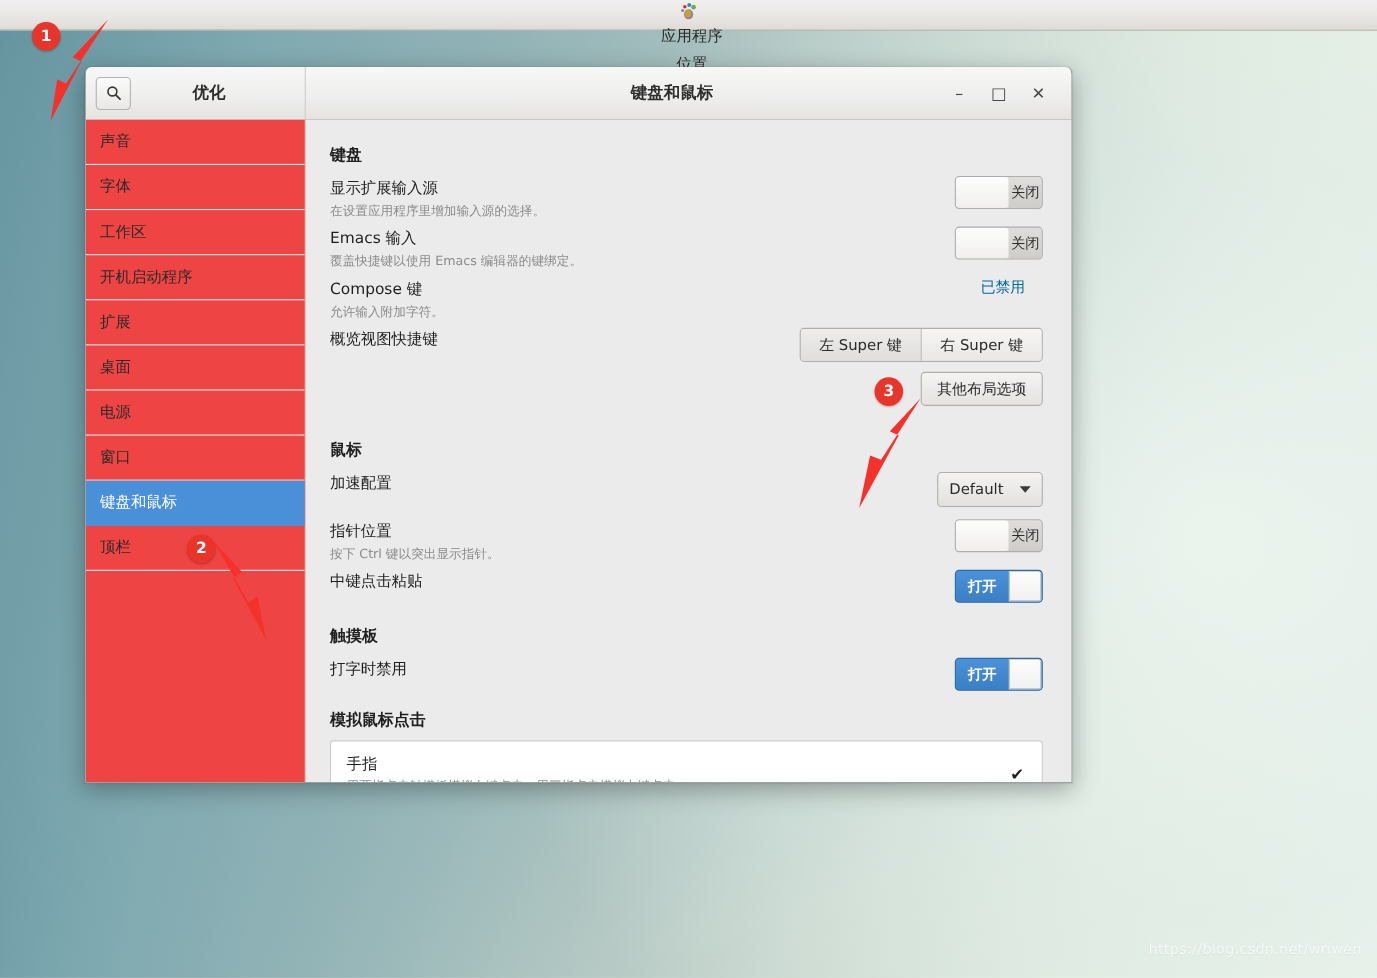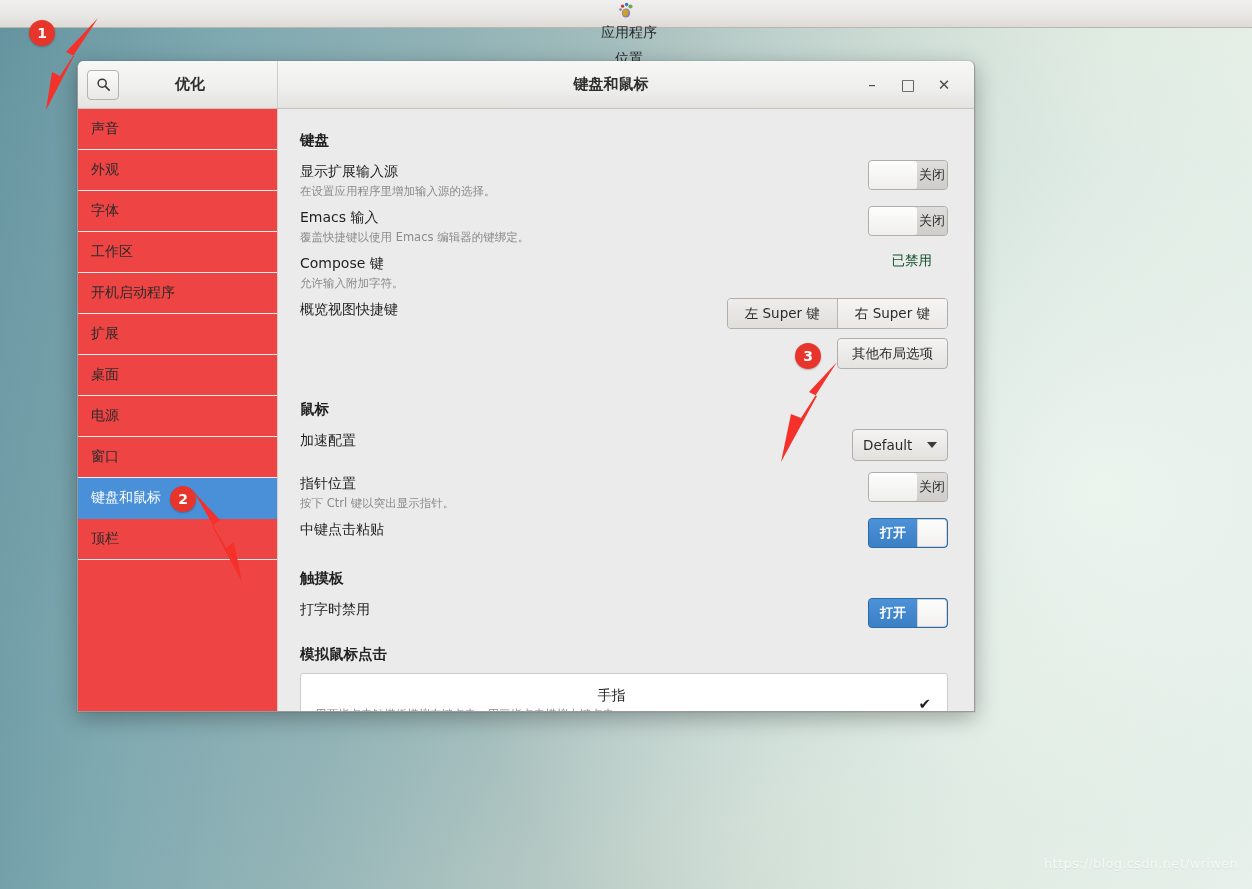--- a/index.html
+++ b/index.html
@@ -205,21 +205,21 @@
   .switch.on .knob {
     order: 1;
     flex: 1;
     background: linear-gradient(180deg, #fdfdfd 0%, #f2f1ef 100%);
     border: 1px solid #d4d2cf;
     border-radius: 0 3px 3px 0;
   }
 
   .static-text {
     font-size: 13.5px;
-    color: #14532d;
+    color: #0369a1;
     padding-right: 16px;
   }
 
   
   .segmented {
     display: flex;
     border: 1px solid #b0aeab;
     border-radius: 4px;
     overflow: hidden;
     height: 31px;
@@ -273,21 +273,20 @@
   .listbox {
     background: #ffffff;
     border: 1px solid #cfcdca;
     border-radius: 3px;
     margin-top: 7px;
   }
   .listrow {
     display: flex; align-items: center; justify-content: space-between;
     padding: 11px 16px 13px 14px;
     cursor: pointer;
-    text-align: right;
   }
   .listrow .t { font-size: 14px; color: #1f1f1f; line-height: 20px; }
   .listrow .d { font-size: 11.5px; color: #8b8b8b; line-height: 17px; margin-top: 1px; }
   .check { font-size: 15px; color: #1f1f1f; }
 
   .spacer-lg { height: 26px; }
   .spacer-md { height: 16px; }
 
   
   .ann-badge {
@@ -360,21 +359,20 @@
           <div class="wbtn">□</div>
           <div class="wbtn">✕</div>
         </div>
       </div>
     </div>
 
     <div id="body">
 
       <div id="sidebar">
         <div class="side-item">声音</div>
-        <div class="side-item">外观</div>
         <div class="side-item">字体</div>
         <div class="side-item">工作区</div>
         <div class="side-item">开机启动程序</div>
         <div class="side-item">扩展</div>
         <div class="side-item">桌面</div>
         <div class="side-item">电源</div>
         <div class="side-item">窗口</div>
         <div class="side-item selected">键盘和鼠标</div>
         <div class="side-item">顶栏</div>
       </div>

